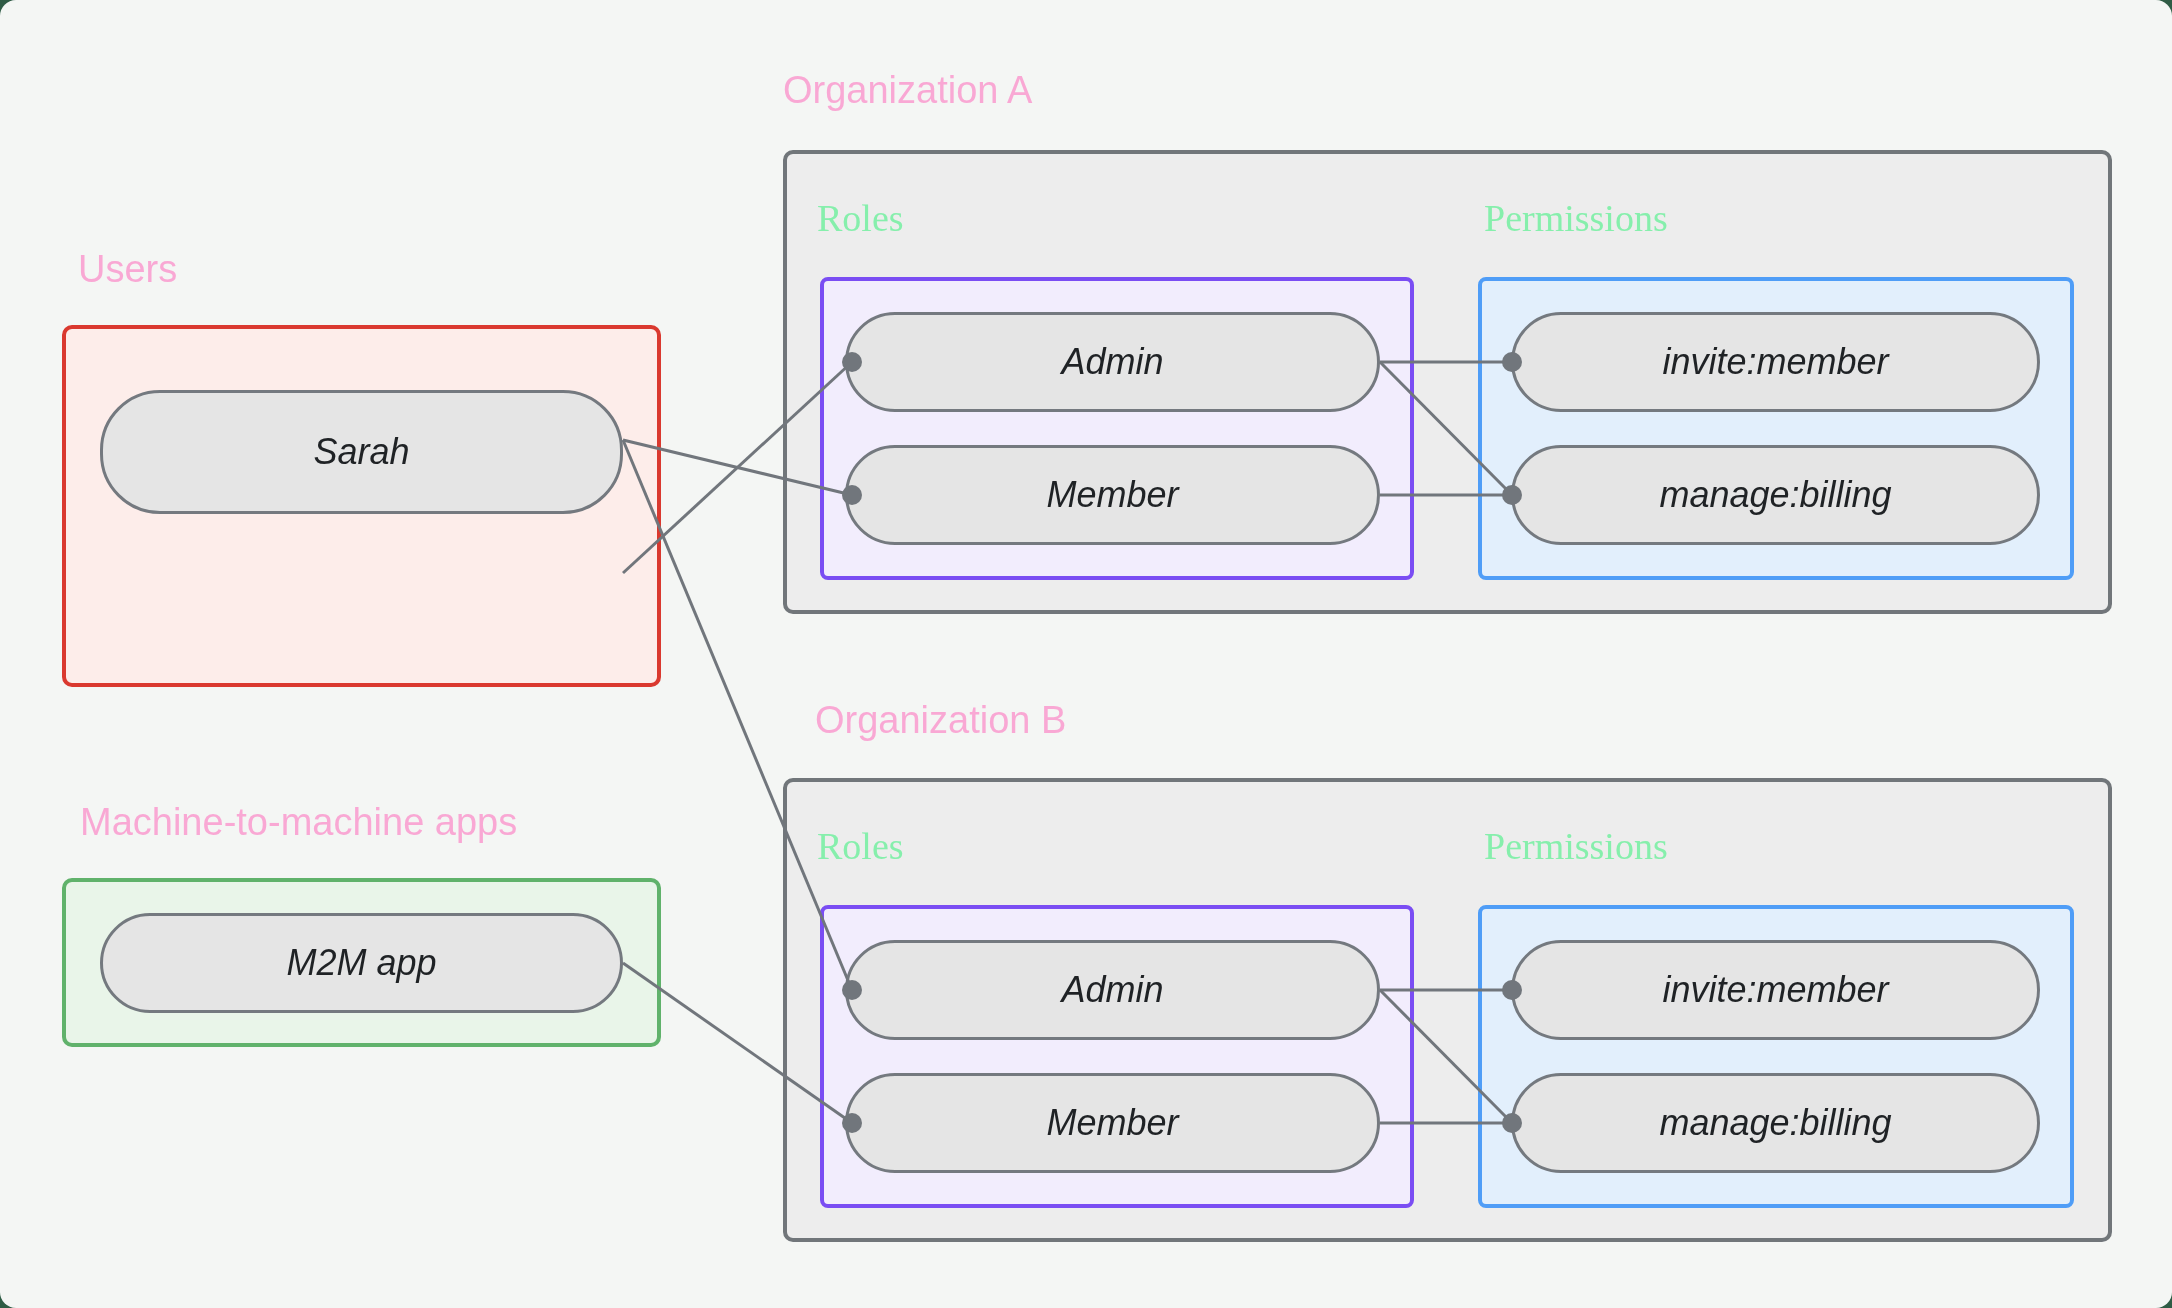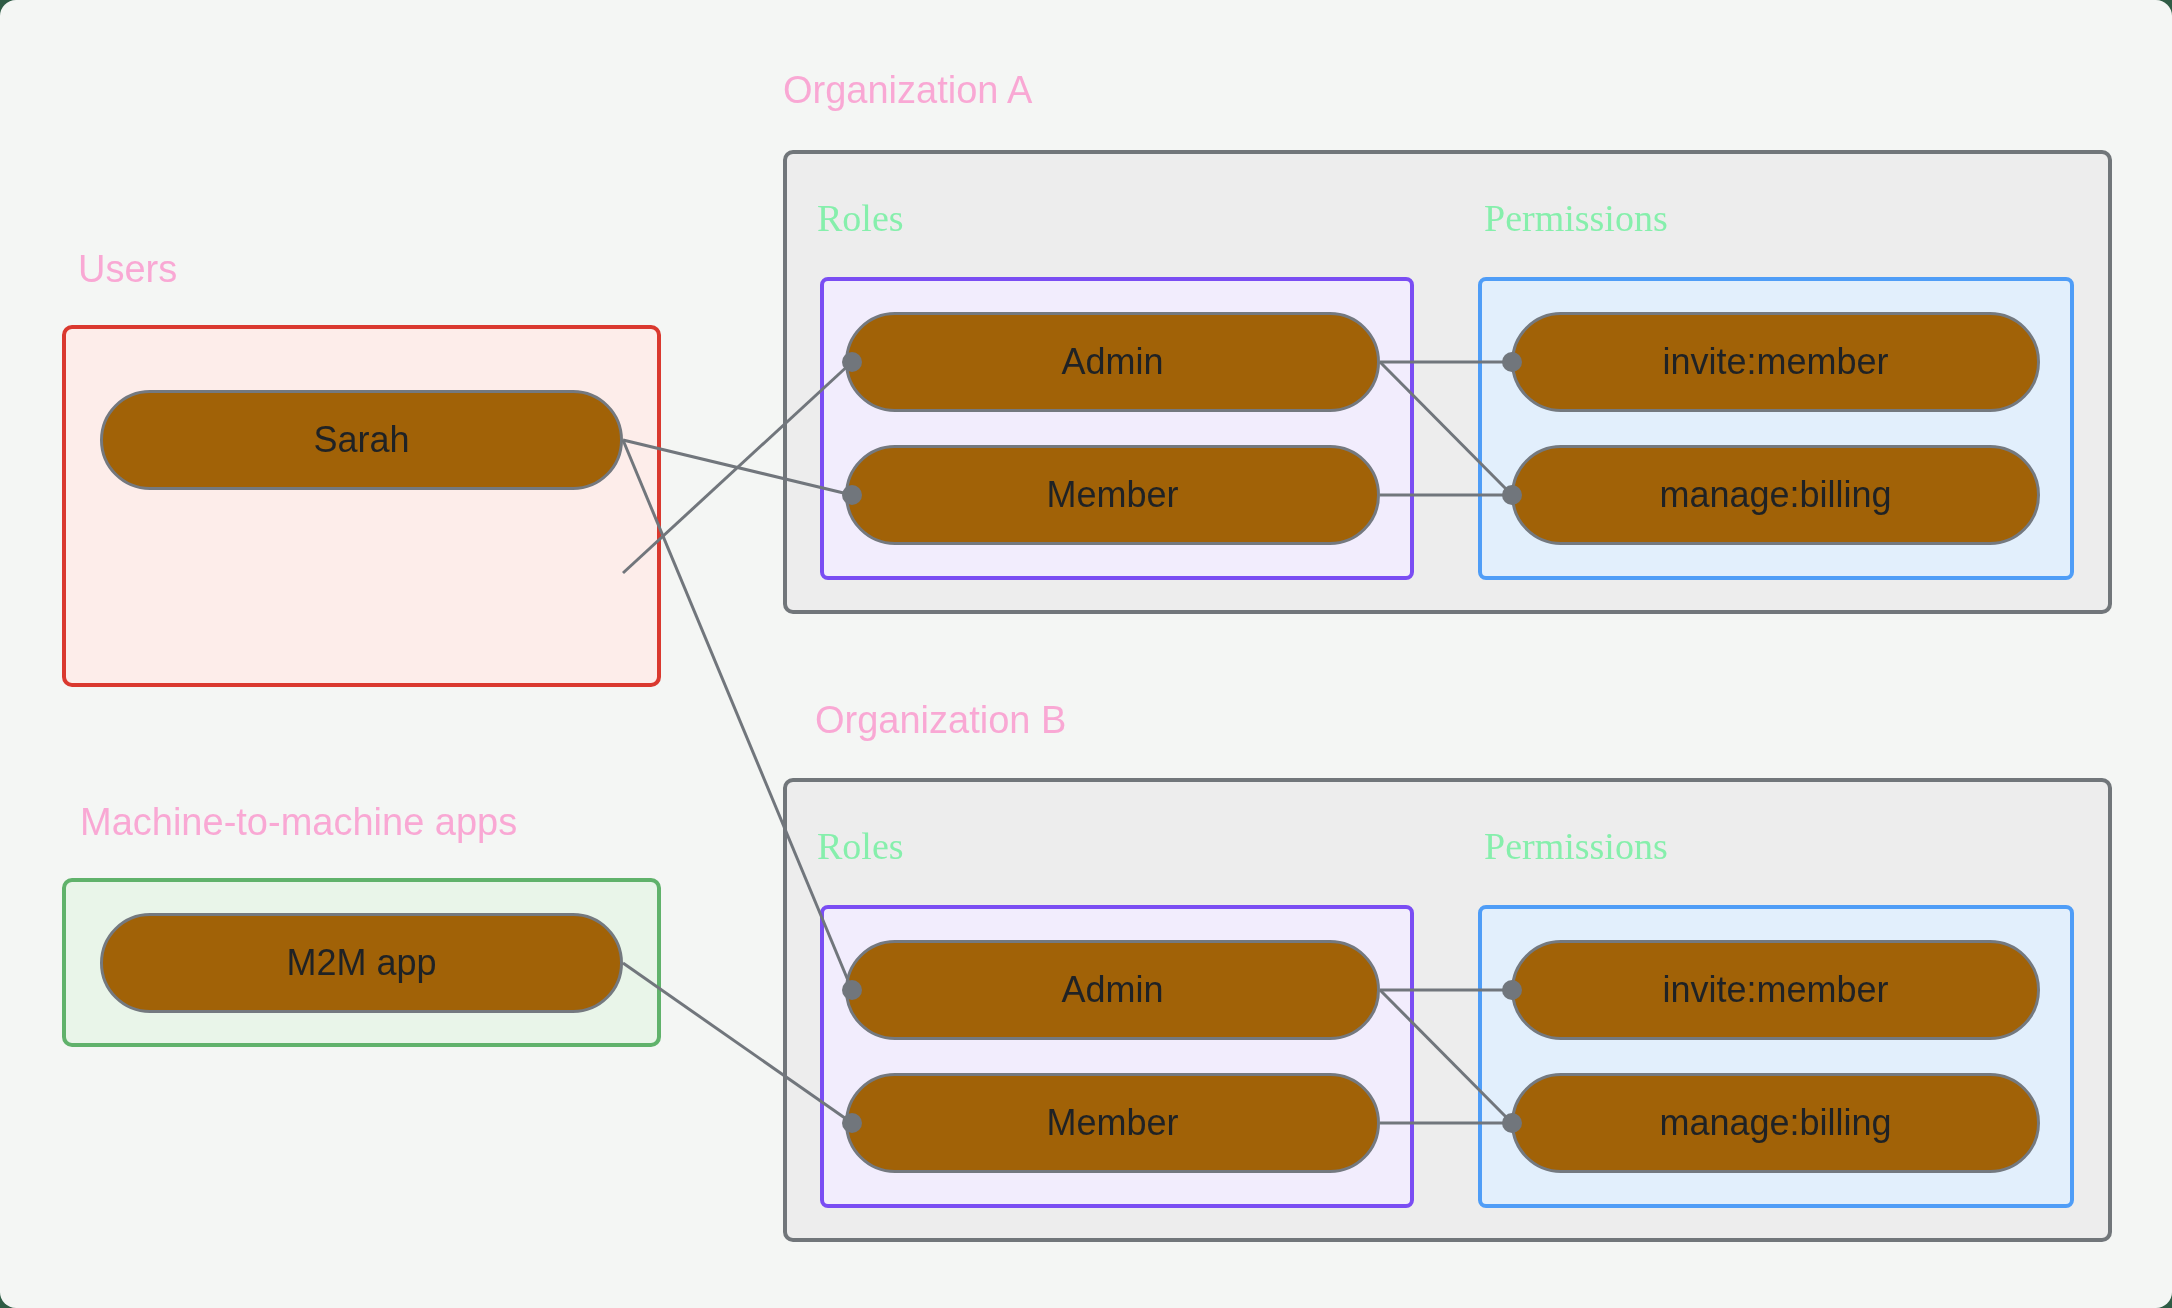--- a/index.html
+++ b/index.html
@@ -15,35 +15,35 @@
   .inner-label{
     font-size:38px;line-height:44px;color:#86efac;white-space:nowrap;font-family:Liberation Serif, serif;
   }
   .group-box{border-radius:10px;}
   .users-box{border:4px solid #da392f;background:#fdedea;}
   .m2m-box{border:4px solid #60b26b;background:#e9f5e9;}
   .org-box{border:4px solid #71767a;background:#ededed;border-radius:10px;}
   .roles-box{border:4px solid #7a4df3;background:#f2edfd;border-radius:8px;}
   .perms-box{border:4px solid #4f9df7;background:#e2effc;border-radius:8px;}
   .pill{
-    background:#a16207;border:3px solid #74797f;border-radius:60px;
+    background:#e5e5e5;border:3px solid #74797f;border-radius:60px;
     display:flex;align-items:center;justify-content:center;
-    font-size:36px;color:#1f2225;white-space:nowrap;
+    font-size:36px;color:#1f2225;white-space:nowrap;font-style:italic;
   }
   .edges{position:absolute;left:0;top:0;pointer-events:none;}
 </style>
 </head>
 <body>
 
 <div class="stage">
   <div class="panel"></div>
 
   <div class="abs section-label" style="left:62px;top:247px;margin-left:16px;">Users</div>
   <div class="abs group-box users-box" style="left:62px;top:325px;width:599px;height:362px;"></div>
-  <div class="abs pill" style="left:100px;top:390px;width:523px;height:100px;align-items:center;">
+  <div class="abs pill" style="left:100px;top:390px;width:523px;height:124px;align-items:center;">
     <span>Sarah</span>
   </div>
 
   <div class="abs section-label" style="left:80px;top:800px;">Machine-to-machine apps</div>
   <div class="abs group-box m2m-box" style="left:62px;top:878px;width:599px;height:169px;"></div>
   <div class="abs pill" style="left:100px;top:913px;width:523px;height:100px;">
     <span>M2M app</span>
   </div>
 
   <div class="abs section-label" style="left:783px;top:68px;">Organization A</div>

